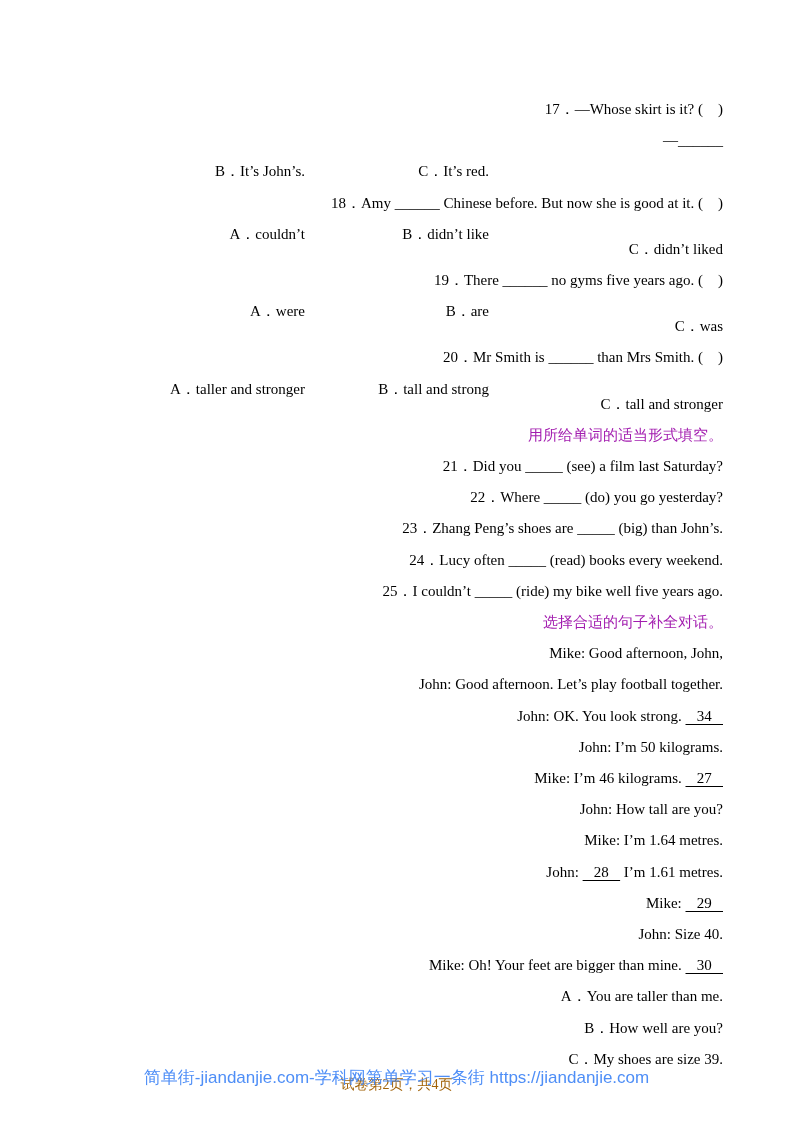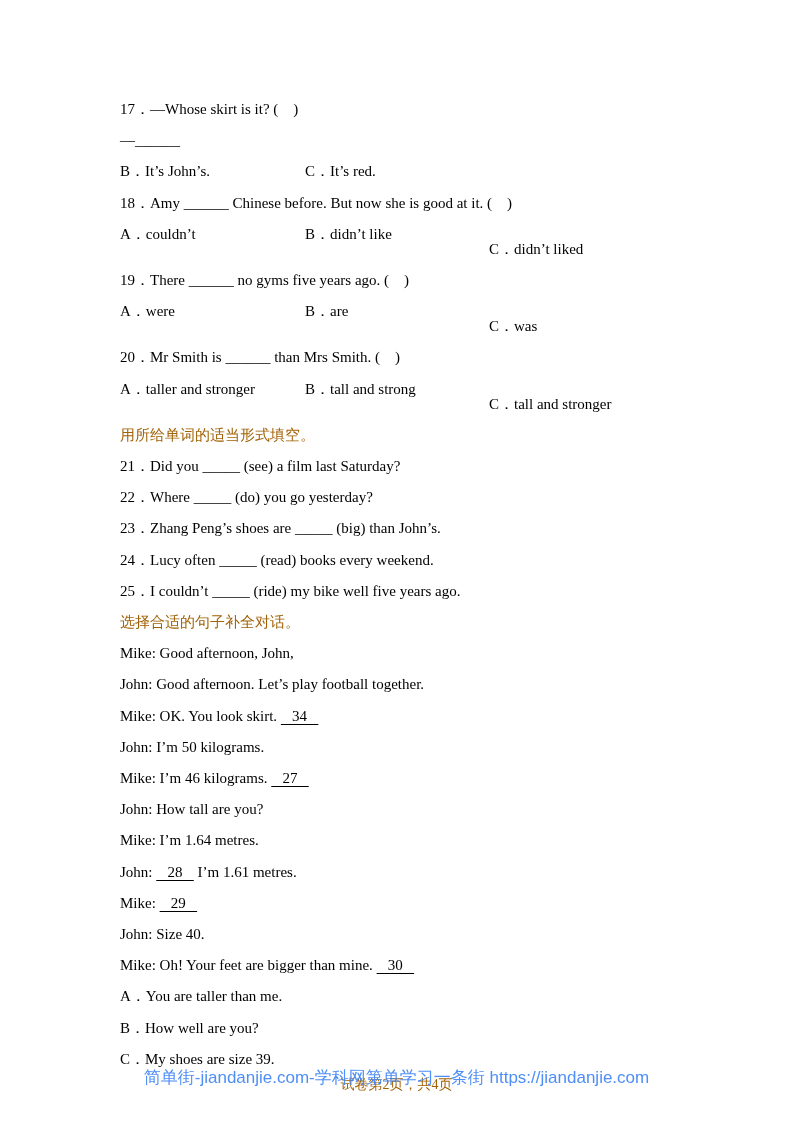--- a/index.html
+++ b/index.html
@@ -14,28 +14,29 @@
     height: 1122px;
     margin: 0 auto;
     background: #ffffff;
     overflow: hidden;
   }
   .content {
     position: absolute;
     top: 94px;
     left: 120px;
     right: 70px;
+    text-align: right;
   }
   .line {
     font-size: 15px;
     line-height: 31.2px;
     color: #000000;
     white-space: pre-wrap;
   }
-  .line.section { color: #a16207; }
+  .line.section { color: #a21caf; }
   .line.options { display: flex; }
   .line.options .opt { display: inline-block; }
   .line.options .opt:nth-child(1) { width: 185px; }
   .line.options .opt:nth-child(2) { width: 184px; }
   .line.options .opt:nth-child(3) { flex: 1; margin-top: 15px; }
   .blank-num {
     text-decoration: underline;
     text-underline-offset: 3px;
     white-space: pre;
   }
@@ -85,21 +86,21 @@
       <div class="line options"><span class="opt">A．taller and stronger</span><span class="opt">B．tall and strong</span><span class="opt">C．tall and stronger</span></div>
       <div class="line section"><span>用所给单词的适当形式填空。</span></div>
       <div class="line text"><span>21．Did you _____ (see) a film last Saturday?</span></div>
       <div class="line text"><span>22．Where _____ (do) you go yesterday?</span></div>
       <div class="line text"><span>23．Zhang Peng’s shoes are _____ (big) than John’s.</span></div>
       <div class="line text"><span>24．Lucy often _____ (read) books every weekend.</span></div>
       <div class="line text"><span>25．I couldn’t _____ (ride) my bike well five years ago.</span></div>
       <div class="line section"><span>选择合适的句子补全对话。</span></div>
       <div class="line text"><span>Mike: Good afternoon, John,</span></div>
       <div class="line text"><span>John: Good afternoon. Let’s play football together.</span></div>
-      <div class="line parts"><span>Mike: OK. You look skirt. </span><span class="blank-num">   34   </span></div>
+      <div class="line parts"><span>John: OK. You look strong. </span><span class="blank-num">   34   </span></div>
       <div class="line text"><span>John: I’m 50 kilograms.</span></div>
       <div class="line parts"><span>Mike: I’m 46 kilograms. </span><span class="blank-num">   27   </span></div>
       <div class="line text"><span>John: How tall are you?</span></div>
       <div class="line text"><span>Mike: I’m 1.64 metres.</span></div>
       <div class="line parts"><span>John: </span><span class="blank-num">   28   </span><span> I’m 1.61 metres.</span></div>
       <div class="line parts"><span>Mike: </span><span class="blank-num">   29   </span></div>
       <div class="line text"><span>John: Size 40.</span></div>
       <div class="line parts"><span>Mike: Oh! Your feet are bigger than mine. </span><span class="blank-num">   30   </span></div>
       <div class="line text"><span>A．You are taller than me.</span></div>
       <div class="line text"><span>B．How well are you?</span></div>

